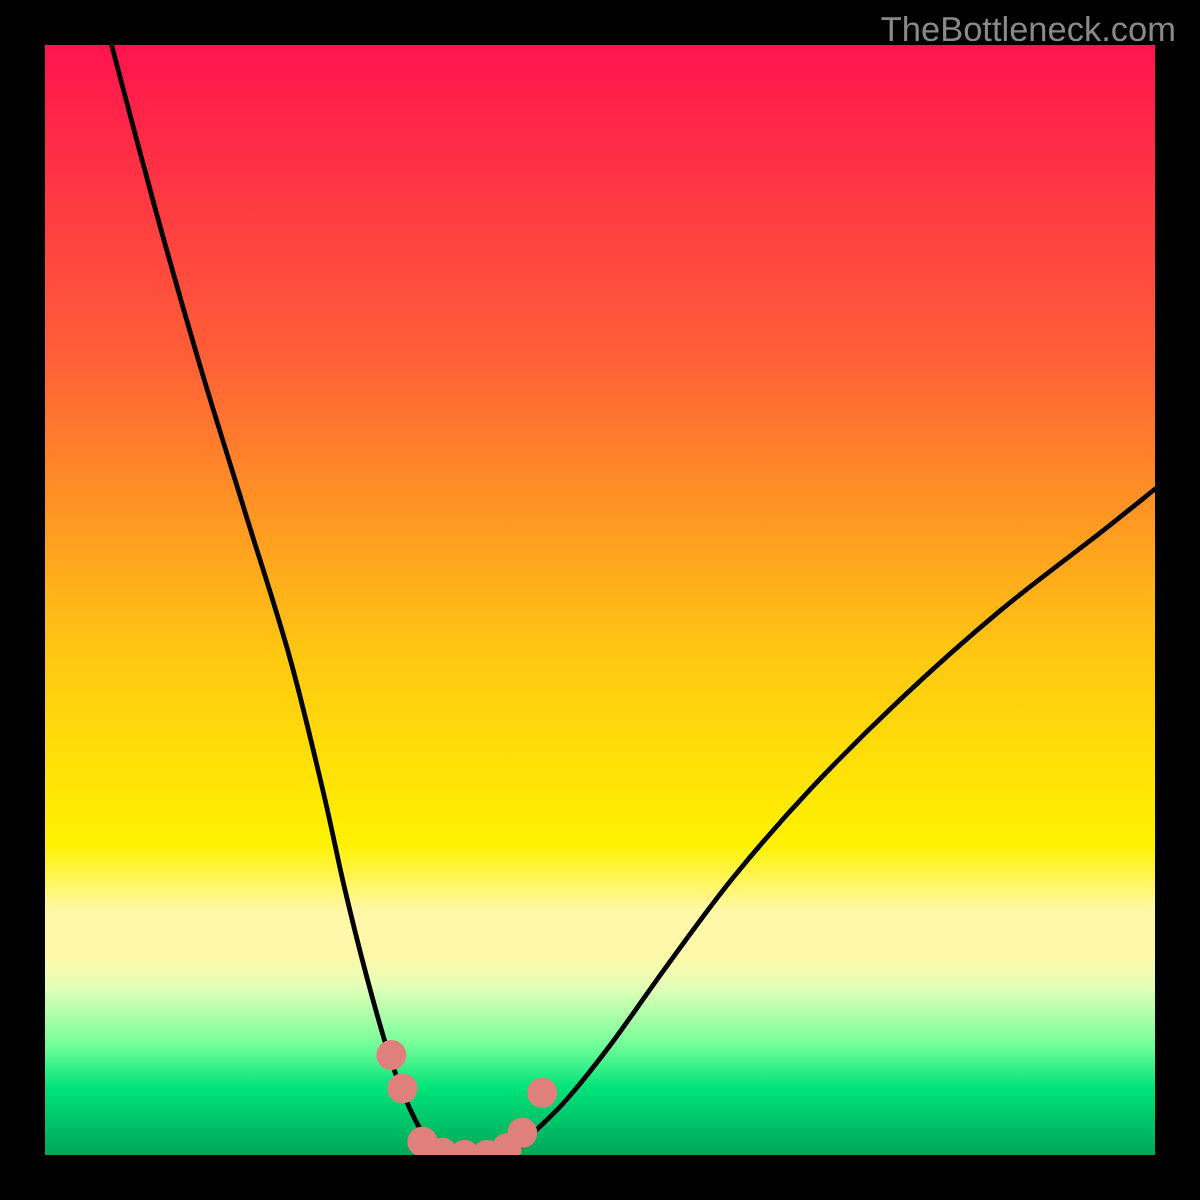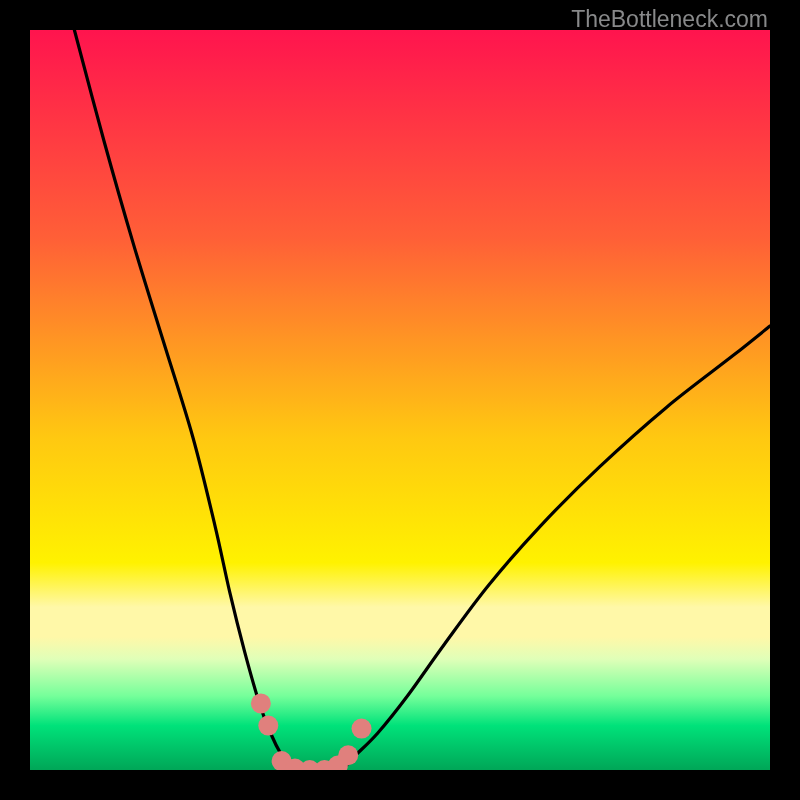--- a/index.html
+++ b/index.html
@@ -1,18 +1,18 @@
 <!DOCTYPE html>
 <html><head>
 <meta charset="utf-8">
 <style>
 html,body{margin:0;padding:0}
 body{width:800px;height:800px;background:#000;position:relative;overflow:hidden}
 .plot{position:absolute;left:30px;top:30px;width:740px;height:740px}
-.watermark{position:absolute;right:32px;top:6px;font:23px Arial,Helvetica,sans-serif;color:#88898a;letter-spacing:0}
+.watermark{position:absolute;right:16px;top:6px;font:23px Arial,Helvetica,sans-serif;color:#88898a;letter-spacing:0}
 svg{position:absolute;left:0;top:0}
 </style>
 </head>
 <body>
 
 <div class="plot">
   <svg id="svg" width="740" height="740" viewBox="0 0 740 740">
     <defs>
       <linearGradient id="bg" x1="0" y1="0" x2="0" y2="1">
           <stop offset="0%" stop-color="#ff144e"></stop>

